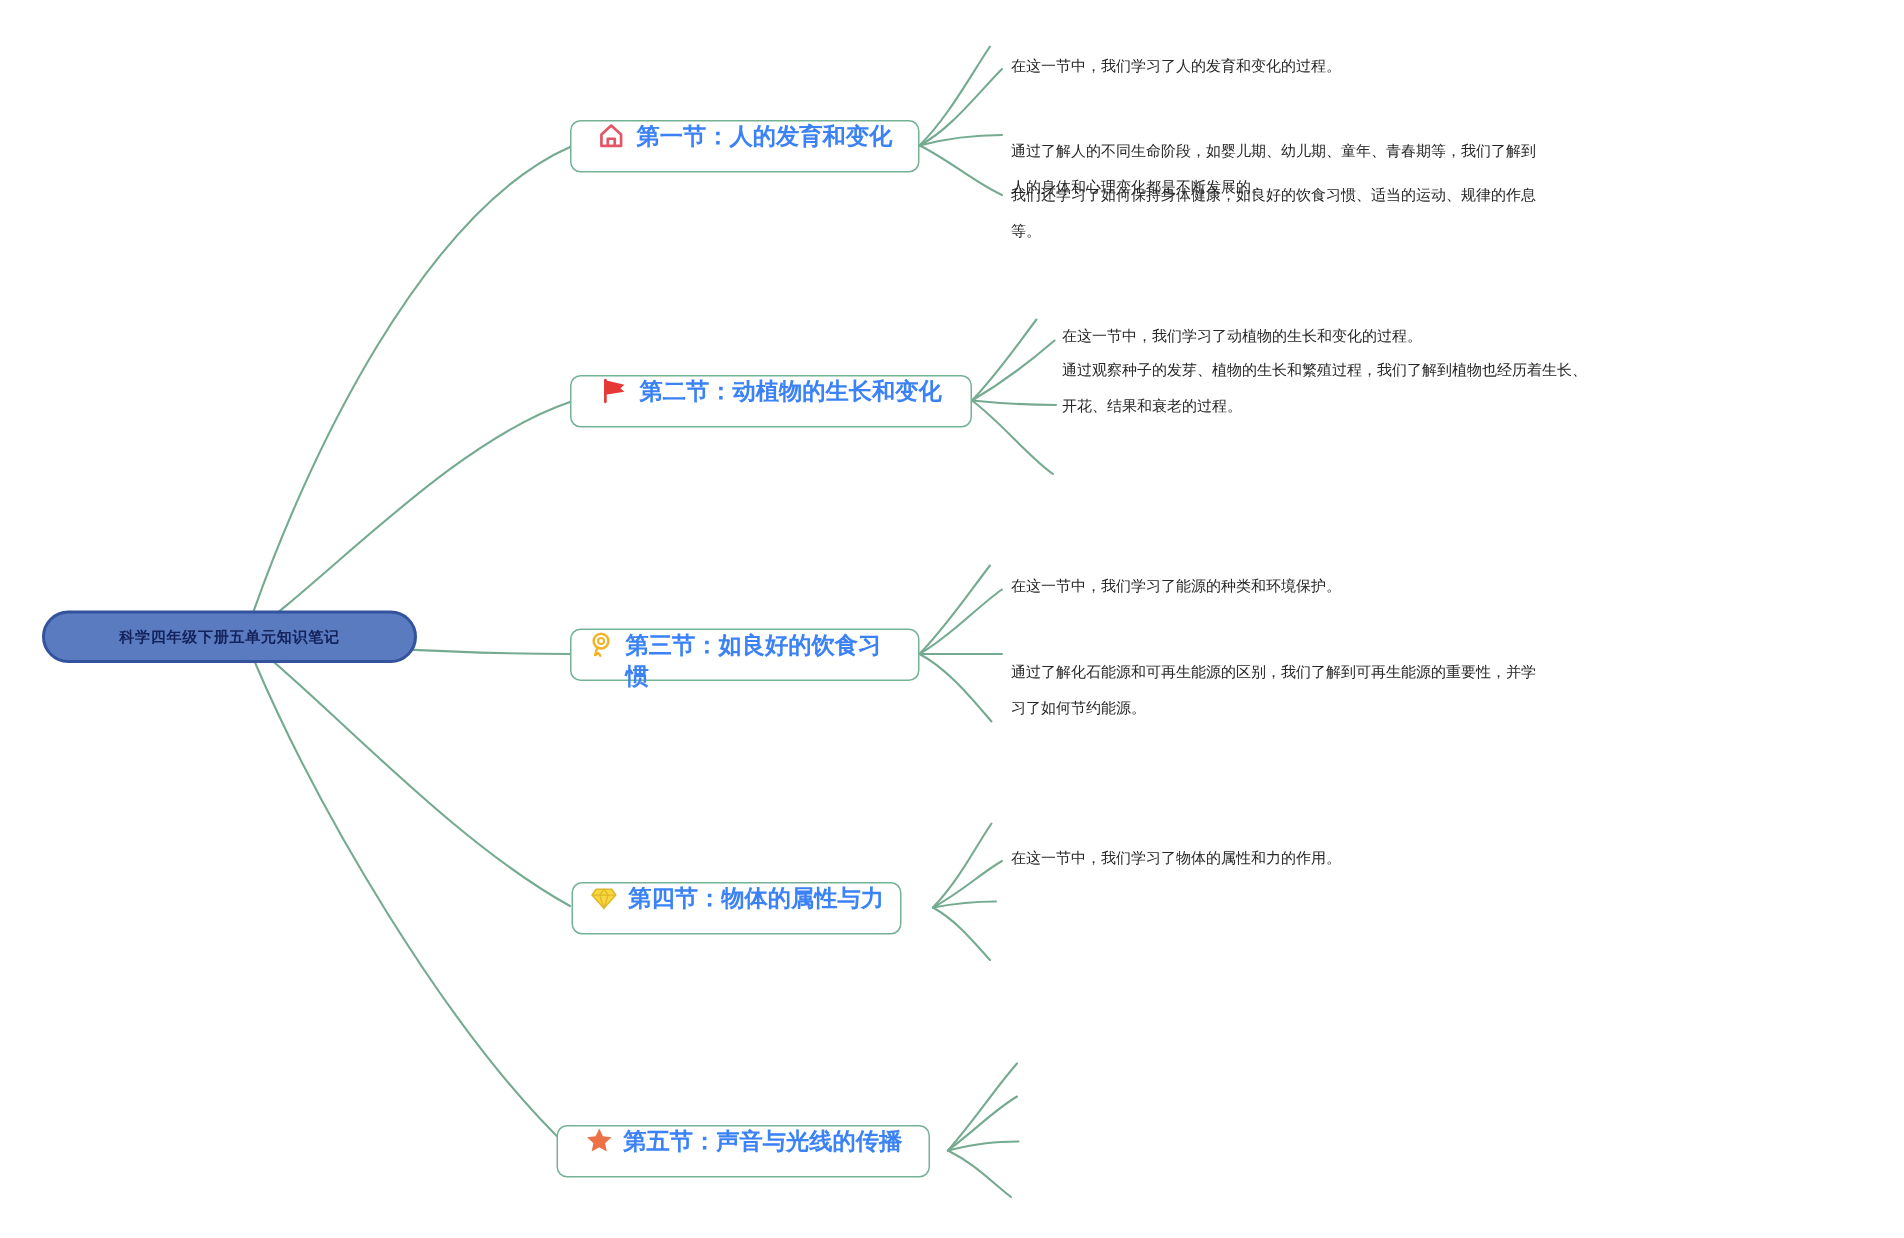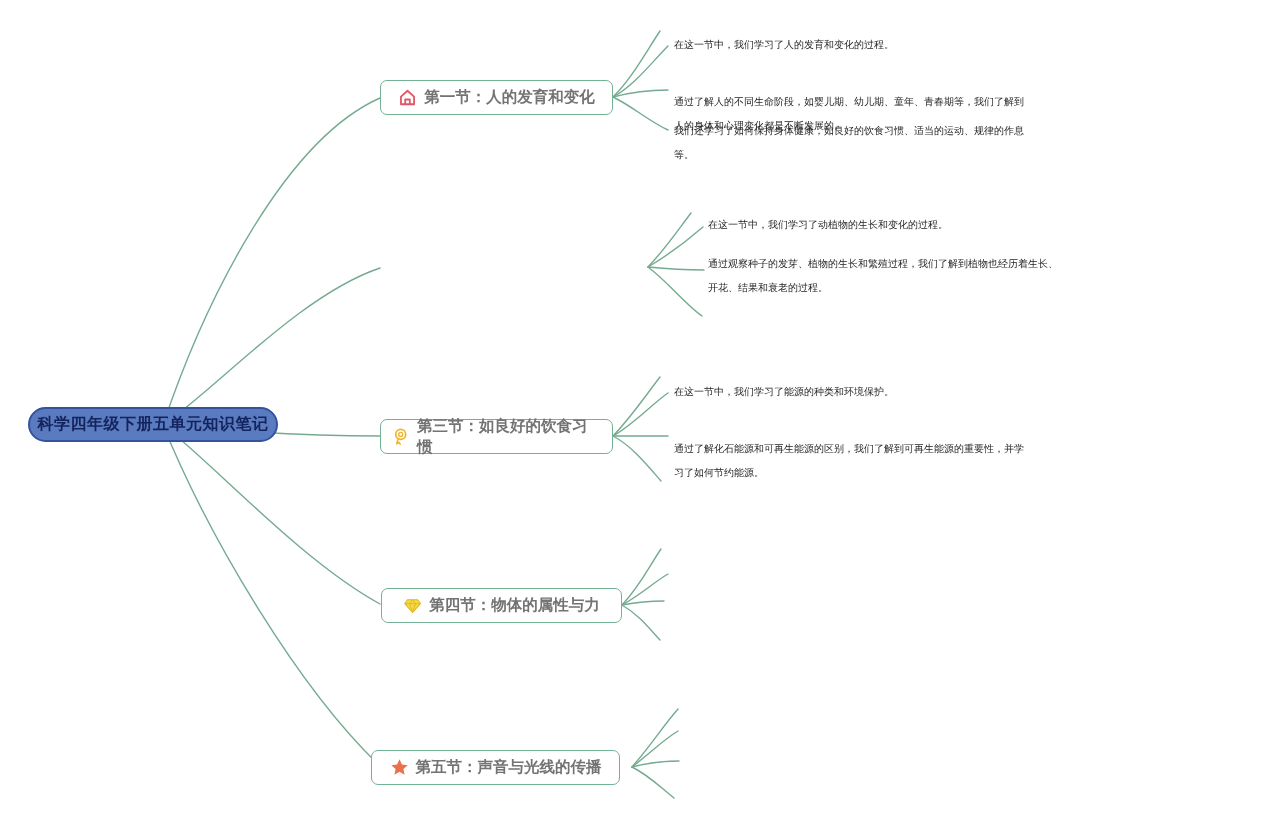--- a/index.html
+++ b/index.html
@@ -26,41 +26,41 @@
     position: absolute;
     left: 28px; top: 407px;
     width: 250px; height: 35px;
     box-sizing: border-box;
     background: #5b7bc0;
     border: 2px solid #33539e;
     border-radius: 18px;
     display: flex;
     align-items: center;
     justify-content: center;
-    font-size: 16px;
+    font-size: 10px;
     font-weight: 700;
     color: #13235c;
     letter-spacing: 0.5px;
     cursor: pointer;
   }
   .branch-node {
     position: absolute;
     height: 35px;
     box-sizing: border-box;
     background: #ffffff;
     border: 1.6px solid #74b295;
     border-radius: 7px;
     display: flex;
-    align-items: center;
+    align-items: flex-start;
     justify-content: center;
     gap: 7px;
     padding: 0 10px;
     font-size: 15.5px;
     font-weight: 600;
-    color: #737373;
+    color: #3b82f6;
     cursor: pointer;
   }
   .branch-node .icon {
     display: inline-flex;
     width: 19px; height: 19px;
     flex: 0 0 auto;
   }
   .note {
     position: absolute;
     font-size: 10px;
@@ -116,33 +116,42 @@
   <div class="branch-node" style="left:380px; top:80px; width:233px;">
     <span class="icon">
       <svg viewBox="0 0 18 18" width="19" height="19">
         <path d="M2.8 8.2 L9 2.6 L15.2 8.2 V15.4 H2.8 Z" fill="none" stroke="#e25666" stroke-width="1.7" stroke-linejoin="round"></path>
         <path d="M6.8 15.4 V10.9 H11.2 V15.4" fill="none" stroke="#e25666" stroke-width="1.7" stroke-linejoin="round"></path>
       </svg>
     </span>
     <span>第一节：人的发育和变化</span>
   </div>
 
+  <div class="branch-node" style="left:380px; top:250px; width:268px;">
+    <span class="icon">
+      <svg viewBox="0 0 18 18" width="19" height="19">
+        <path d="M3.4 2.2 V16" stroke="#e53935" stroke-width="1.7" fill="none" stroke-linecap="round"></path>
+        <path d="M3.4 2.4 L15.4 5.2 L12.9 7.4 L15.4 9.6 L3.4 11.6 Z" fill="#e53935"></path>
+      </svg>
+    </span>
+    <span>第二节：动植物的生长和变化</span>
+  </div>
 
   <div class="branch-node" style="left:380px; top:419px; width:233px;">
     <span class="icon">
       <svg viewBox="0 0 18 18" width="19" height="19">
         <circle cx="9.2" cy="7" r="4.7" fill="none" stroke="#f0b429" stroke-width="1.6"></circle>
         <circle cx="9.2" cy="7" r="1.9" fill="none" stroke="#f0b429" stroke-width="1.3"></circle>
         <path d="M6.9 11 L5.4 15.9 L7.6 14.6 L8.7 16.2" fill="none" stroke="#f0b429" stroke-width="1.5" stroke-linejoin="round" stroke-linecap="round"></path>
       </svg>
     </span>
     <span>第三节：如良好的饮食习惯</span>
   </div>
 
-  <div class="branch-node" style="left:381px; top:588px; width:241px;">
+  <div class="branch-node" style="left:381px; top:588px; width:220px;">
     <span class="icon">
       <svg viewBox="0 0 18 18" width="19" height="19">
         <path d="M4.2 3.6 H14 L16.6 7.3 L9.1 15.6 L1.6 7.3 Z" fill="#f7d83f" stroke="#e0b62a" stroke-width="1" stroke-linejoin="round"></path>
         <path d="M1.6 7.3 H16.6 M6.4 7.3 L9.1 15.6 L11.8 7.3 M6.4 7.3 L9.1 3.6 L11.8 7.3" stroke="#e0b62a" stroke-width="0.8" fill="none"></path>
       </svg>
     </span>
     <span>第四节：物体的属性与力</span>
   </div>
 
   <div class="branch-node" style="left:371px; top:750px; width:249px;">
@@ -154,21 +163,22 @@
     <span>第五节：声音与光线的传播</span>
   </div>
 
   <div class="note" style="left:674px; top:33px;">在这一节中，我们学习了人的发育和变化的过程。</div>
   <div class="note" style="left:674px; top:71px;margin-top:19px;">通过了解人的不同生命阶段，如婴儿期、幼儿期、童年、青春期等，我们了解到
 人的身体和心理变化都是不断发展的。</div>
   <div class="note" style="left:674px; top:119px;">我们还学习了如何保持身体健康，如良好的饮食习惯、适当的运动、规律的作息
 等。</div>
 
   <div class="note" style="left:708px; top:213px;">在这一节中，我们学习了动植物的生长和变化的过程。</div>
-  <div class="note" style="left:708px; top:252px;">通过观察种子的发芽、植物的生长和繁殖过程，我们了解到植物也经历着生长、
+  <div class="note" style="left:708px; top:236px;">通过观察种子的发芽、植物的生长和繁殖过程，我们了解到植物也经历着生长、
 开花、结果和衰老的过程。</div>
 
   <div class="note" style="left:674px; top:380px;text-align:center;">在这一节中，我们学习了能源的种类和环境保护。</div>
   <div class="note" style="left:674px; top:413px;margin-top:24px;">通过了解化石能源和可再生能源的区别，我们了解到可再生能源的重要性，并学
 习了如何节约能源。</div>
 
+  <div class="note" style="left:674px; top:561px;">在这一节中，我们学习了物体的属性和力的作用。</div>
 
 </div>
 
 </body></html>

